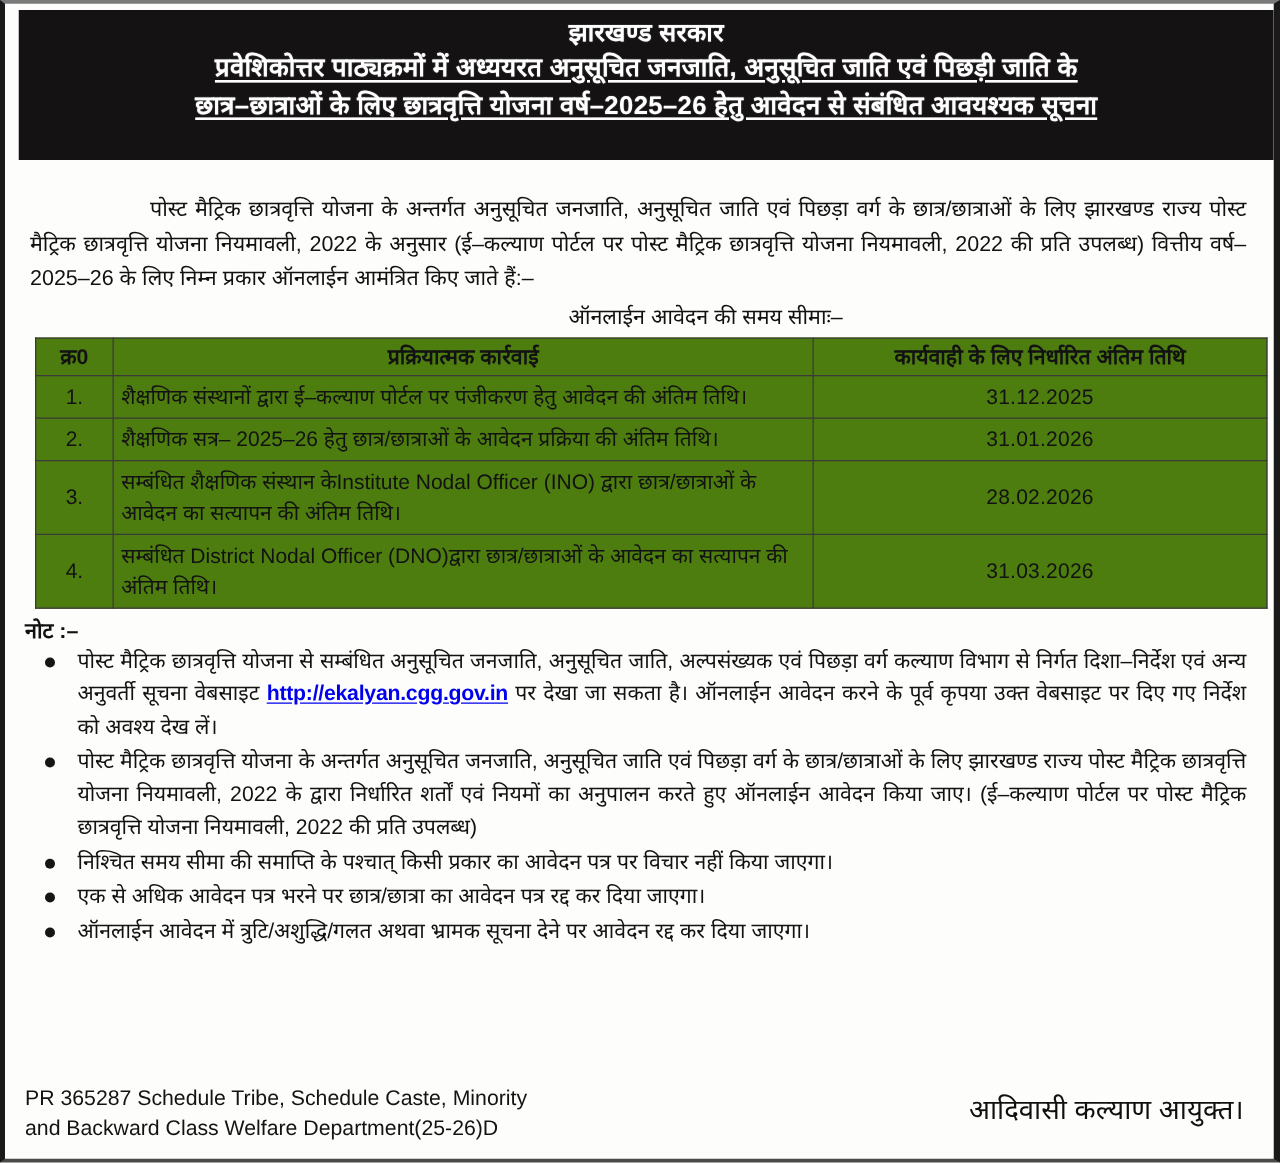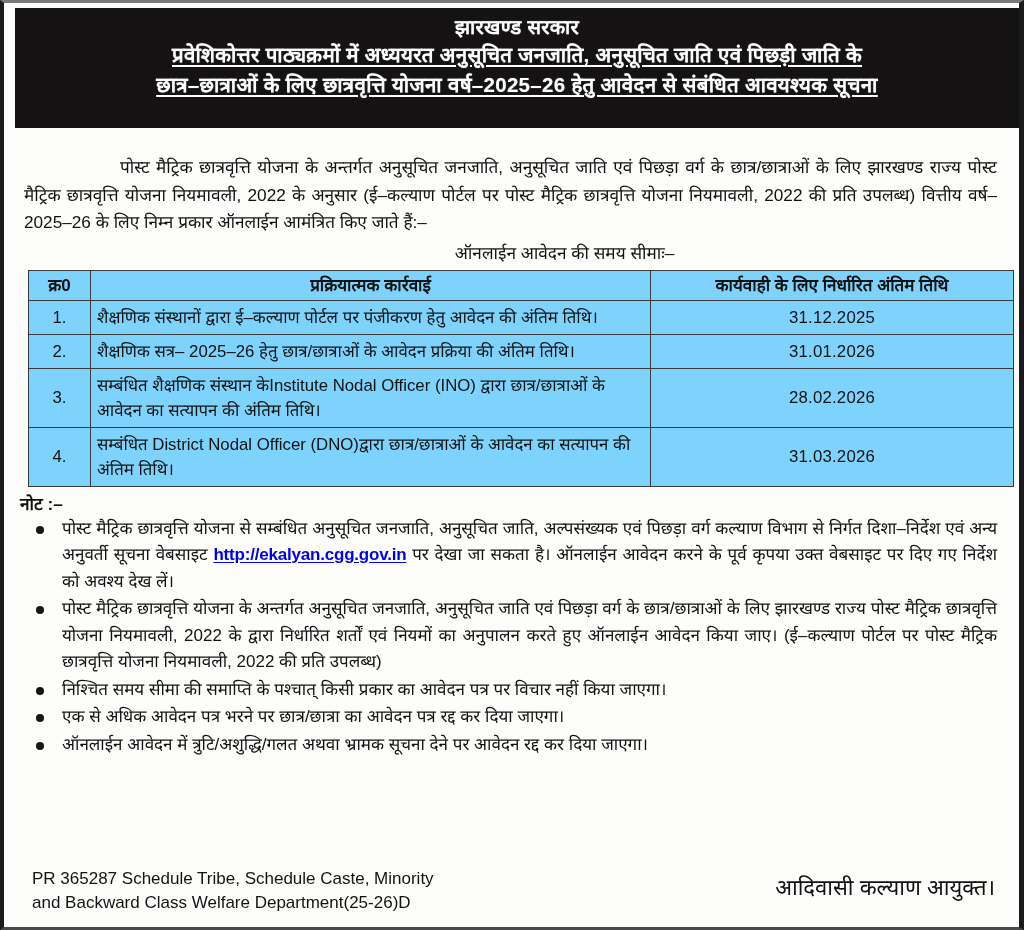--- a/index.html
+++ b/index.html
@@ -77,21 +77,21 @@
     font-weight: 500;
     text-align: center;
   }
 
   
   table.sched {
     border-collapse: collapse;
     margin: 2px 0 0 10px;
     width: 985px;
     table-layout: fixed;
-    background: #7dd3fc;
+    background: #4d7c0f;
   }
   table.sched td, table.sched th {
     border: 1.6px solid #3a3a3a;
     padding: 4px 6px;
     font-size: 16.8px;
     line-height: 25px;
     font-weight: 500;
     vertical-align: middle;
     color: #121212;
   }
@@ -153,21 +153,20 @@
   .footer {
     position: absolute;
     left: 0; right: 0;
     bottom: 2px;
     height: 58px;
     padding: 0 14px 0 16px;
     box-sizing: border-box;
     display: flex;
     align-items: flex-start;
     justify-content: space-between;
-    margin-left: 12px;
   }
   .pr-text {
     font-size: 17px;
     line-height: 24px;
     font-weight: 500;
     color: #131313;
     max-width: 560px;
   }
   .signature {
     font-size: 22px;

